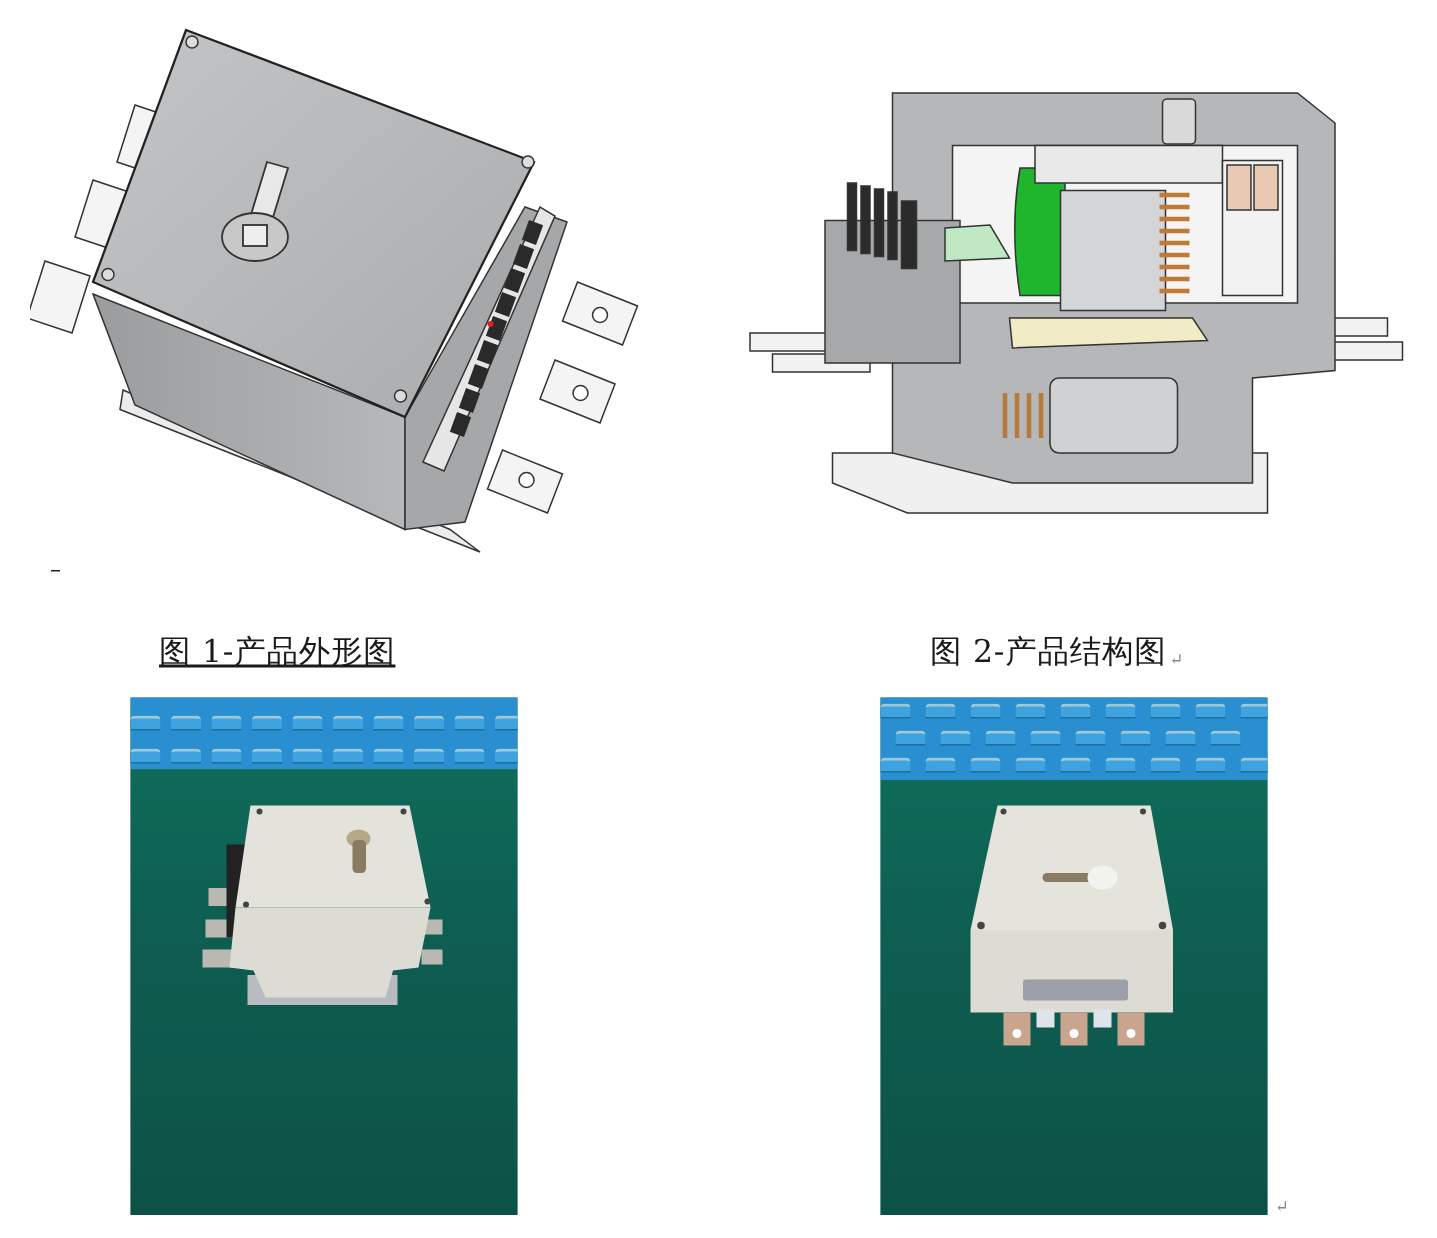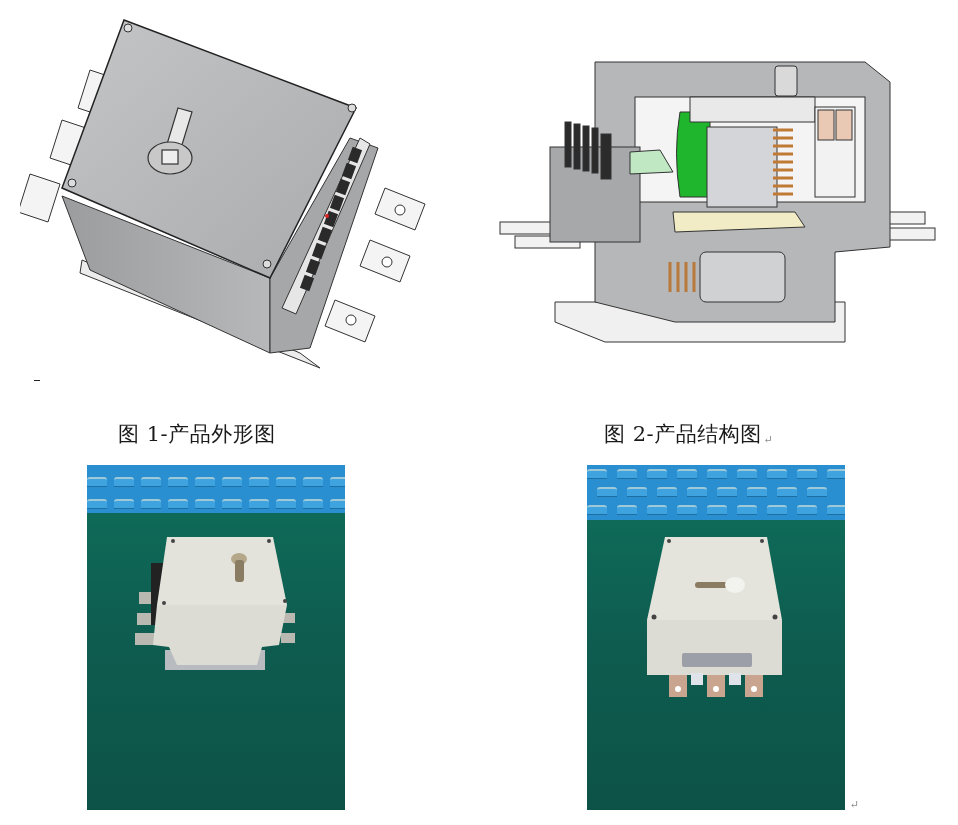--- a/index.html
+++ b/index.html
@@ -131,24 +131,24 @@
       <rect x="205" y="200" width="85" height="50" rx="6" fill="#cfd1d3"></rect>
       <g fill="none" stroke="#b87a3a" stroke-width="3">
         <path d="M175,210 v30 M183,210 v30 M191,210 v30 M199,210 v30"></path>
       </g>
 
       <rect x="280" y="14" width="22" height="30" rx="3" fill="#d9d9d9"></rect>
     </g>
   </svg>
 </div>
 
-<div class="caption" style="left:118px; top:420px;">
+<div class="caption" style="left:106px; top:420px;text-decoration:underline;">
   <span>图 1-产品外形图</span>
 </div>
-<div class="caption" style="left:604px; top:420px;">
+<div class="caption" style="left:620px; top:420px;">
   <span>图 2-产品结构图</span><span class="para-mark">↵</span>
 </div>
 
 <div class="photo" style="left:87px; top:465px; width:258px; height:345px;">
   <div class="rack" style="height:48px;"></div>
   <div class="slots" style="top:6px;">
     <div class="slot" style="left:0px; top:6px;"></div>
       <div class="slot" style="left:27px; top:6px;"></div>
       <div class="slot" style="left:54px; top:6px;"></div>
       <div class="slot" style="left:81px; top:6px;"></div>

